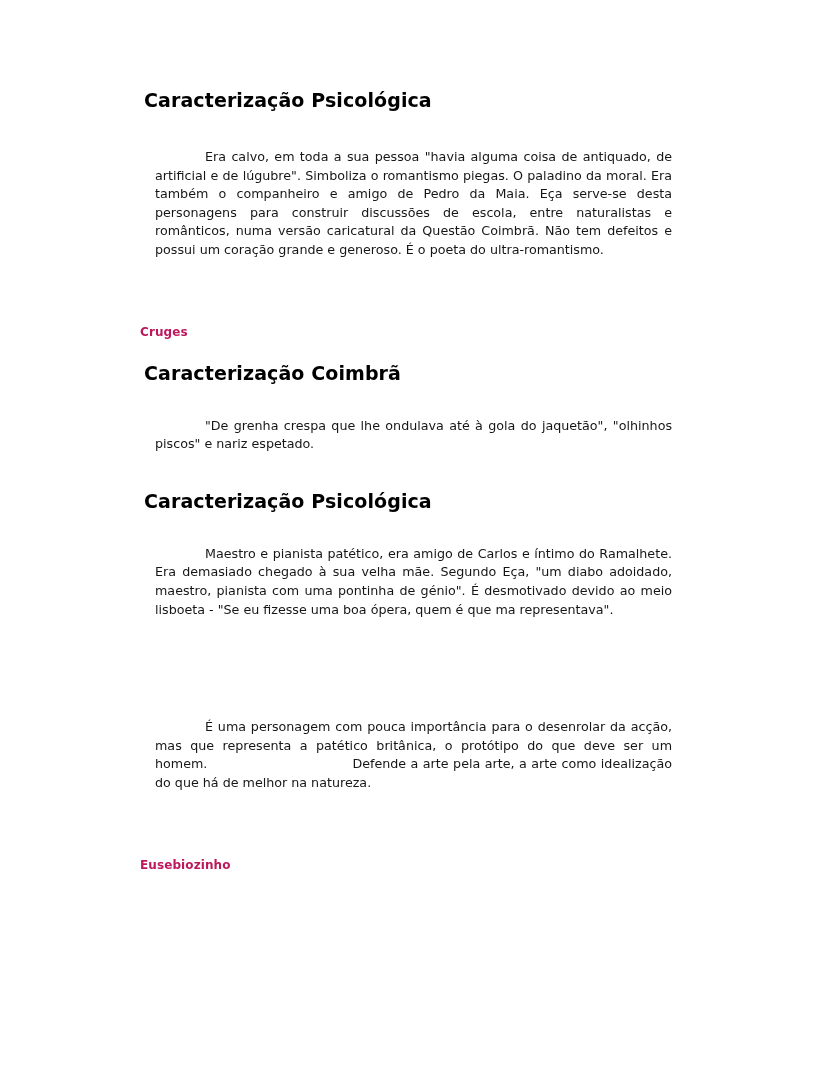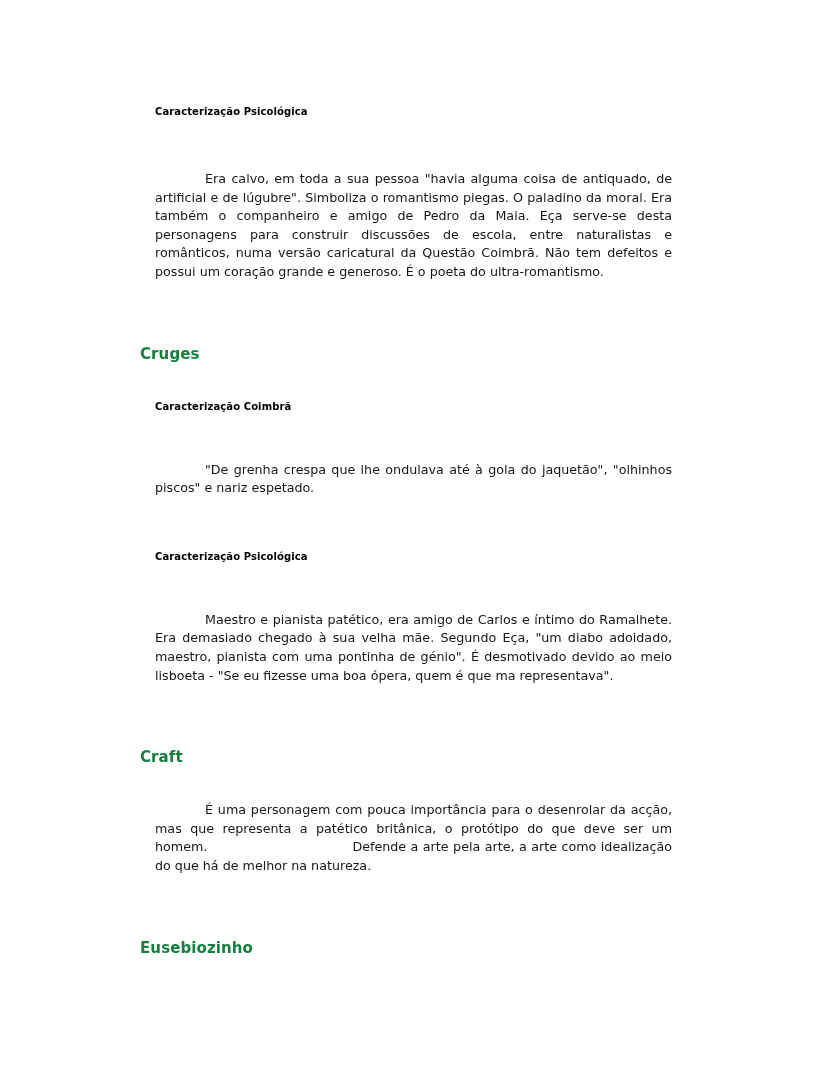--- a/index.html
+++ b/index.html
@@ -25,31 +25,31 @@
   }
   .content {
     position: absolute;
     left: 140px;
     top: 88px;
     width: 547px;
   }
 
   
   .sub-heading {
-    font-size: 10px;
+    font-size: 19px;
     font-weight: bold;
     color: #000000;
     line-height: 17px;
-    margin: 15px;
+    margin: 4px;
     letter-spacing: 0.1px;
   }
   .char-heading {
-    font-size: 15px;
+    font-size: 12px;
     font-weight: bold;
-    color: #15803d;
+    color: #be185d;
     line-height: 17px;
     margin: 0;
     letter-spacing: 0.1px;
   }
 
   
   .para {
     font-size: 12.7px;
     line-height: 18.6px;
     color: #161616;
@@ -99,21 +99,20 @@
     <div class="gap-md"></div>
 
     <h3 class="sub-heading">Caracterização Psicológica</h3>
 
     <div class="gap-sm"></div>
 
     <p class="para">Maestro e pianista patético, era amigo de Carlos e íntimo do Ramalhete. Era demasiado chegado à sua velha mãe. Segundo Eça, "um diabo adoidado, maestro, pianista com uma pontinha de génio". É desmotivado devido ao meio lisboeta - "Se eu fizesse uma boa ópera, quem é que ma representava".</p>
 
     <div class="gap-xl"></div>
 
-    <h2 class="char-heading">Craft</h2>
 
     <div class="gap-md"></div>
 
     <p class="para"><span>É uma personagem com pouca importância para o desenrolar da acção, mas que representa a patético britânica, o protótipo do que deve ser um homem.</span><span class="wide-space"></span><span>Defende a arte pela arte, a arte como idealização do que há de melhor na natureza.</span></p>
 
 
     <div class="gap-xl"></div>
 
     <h2 class="char-heading">Eusebiozinho</h2>
 

